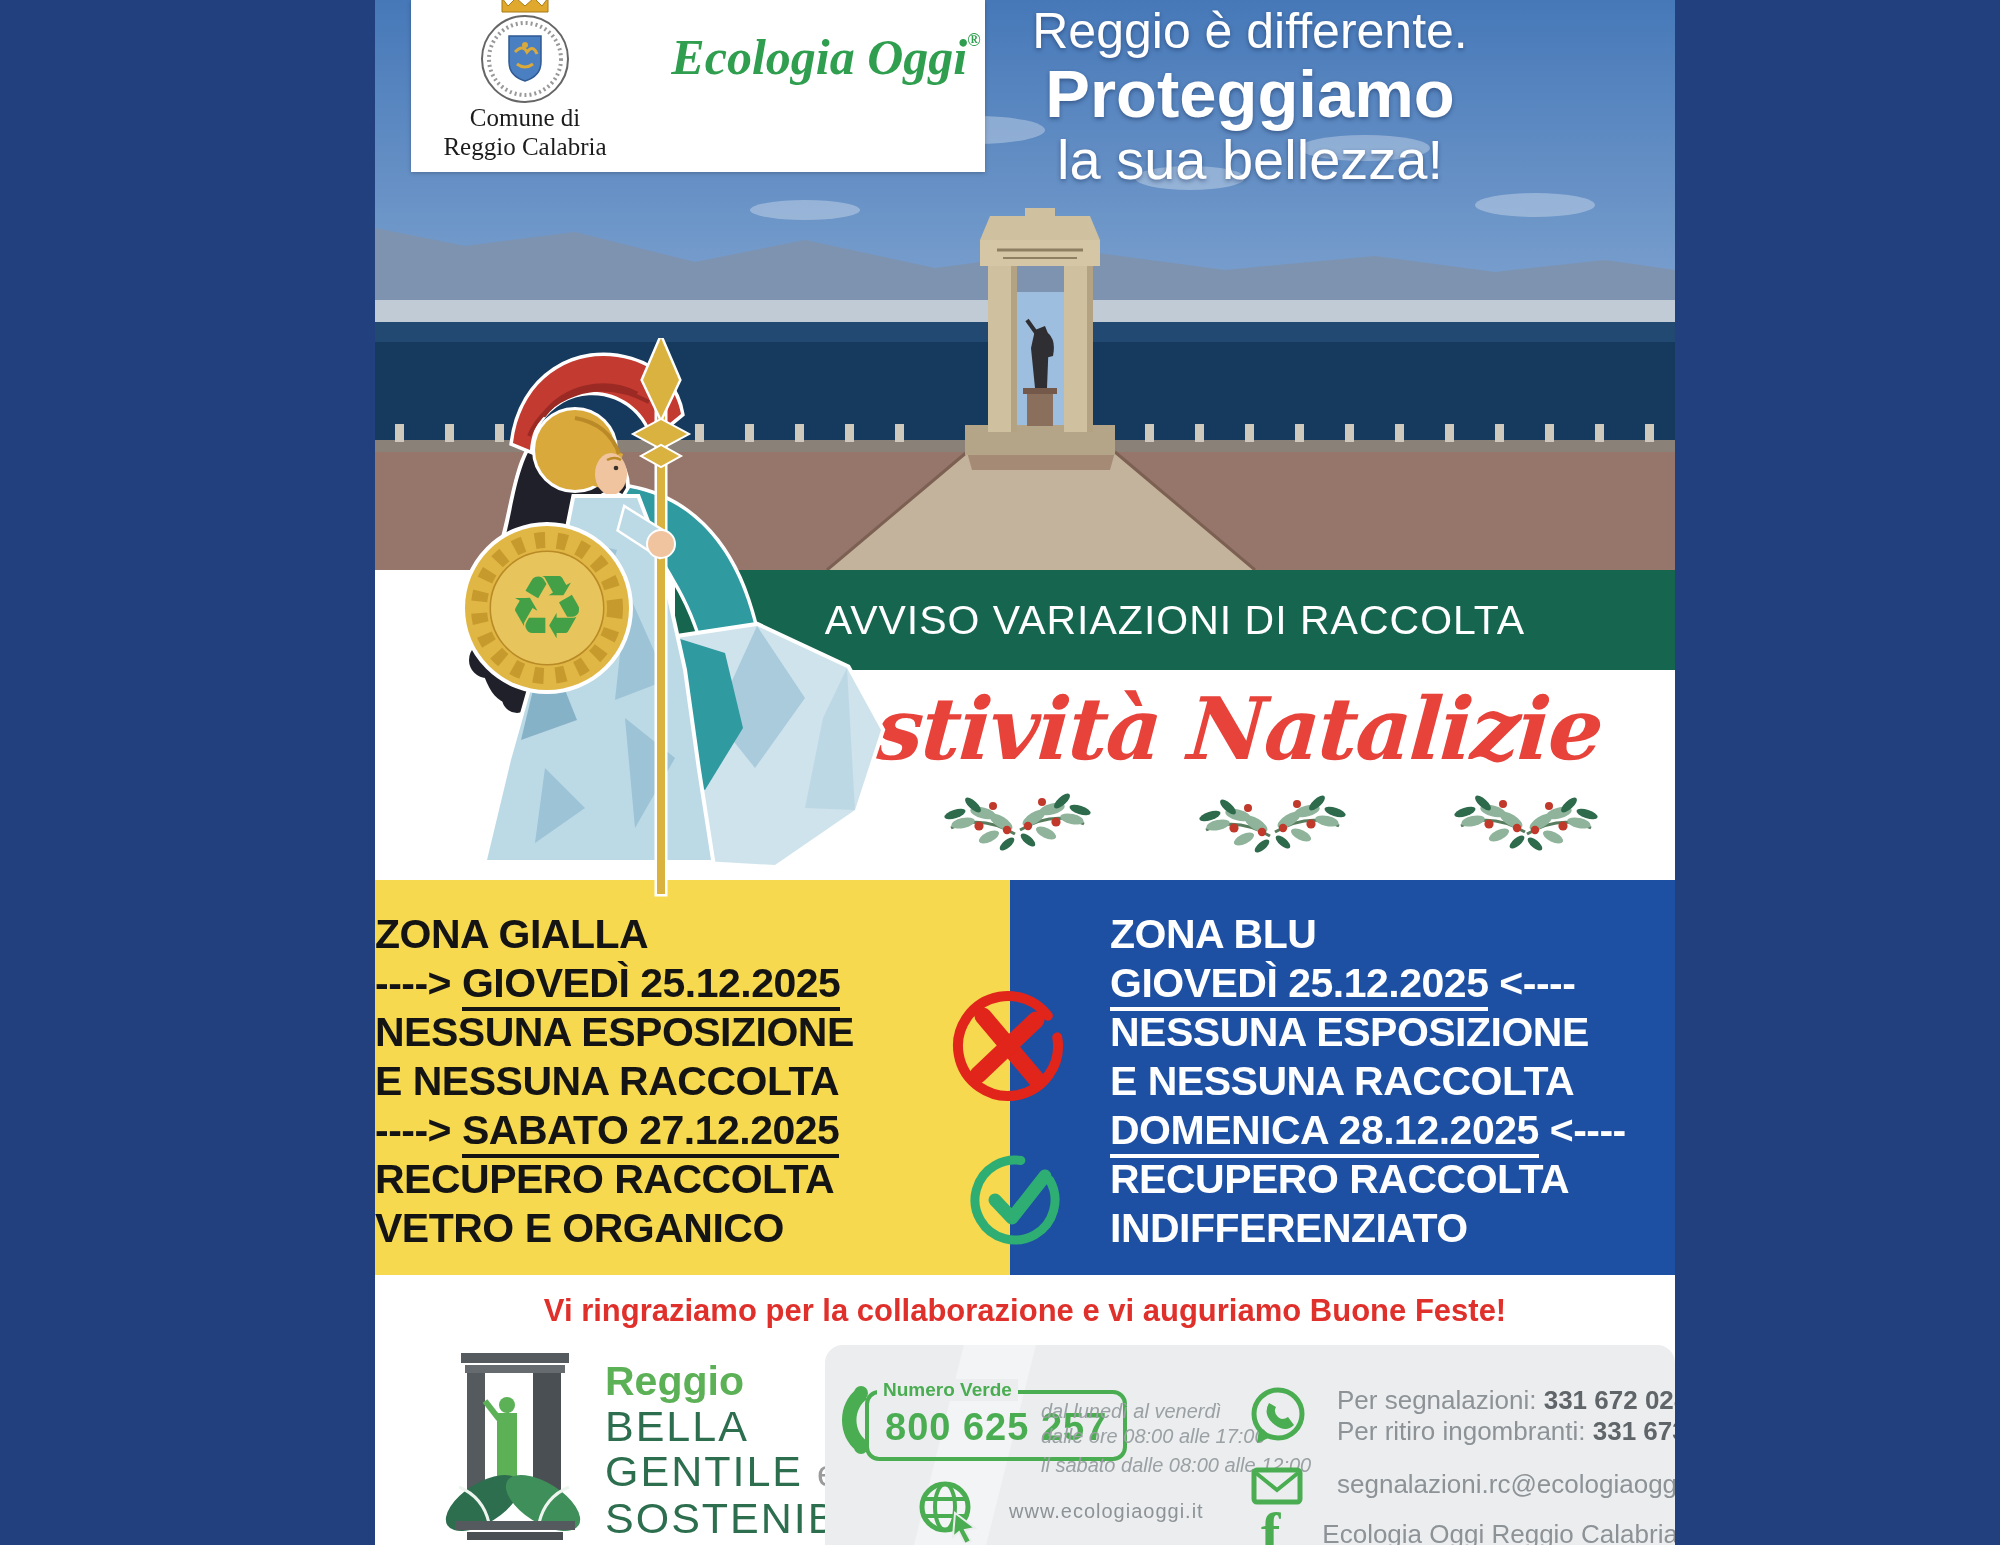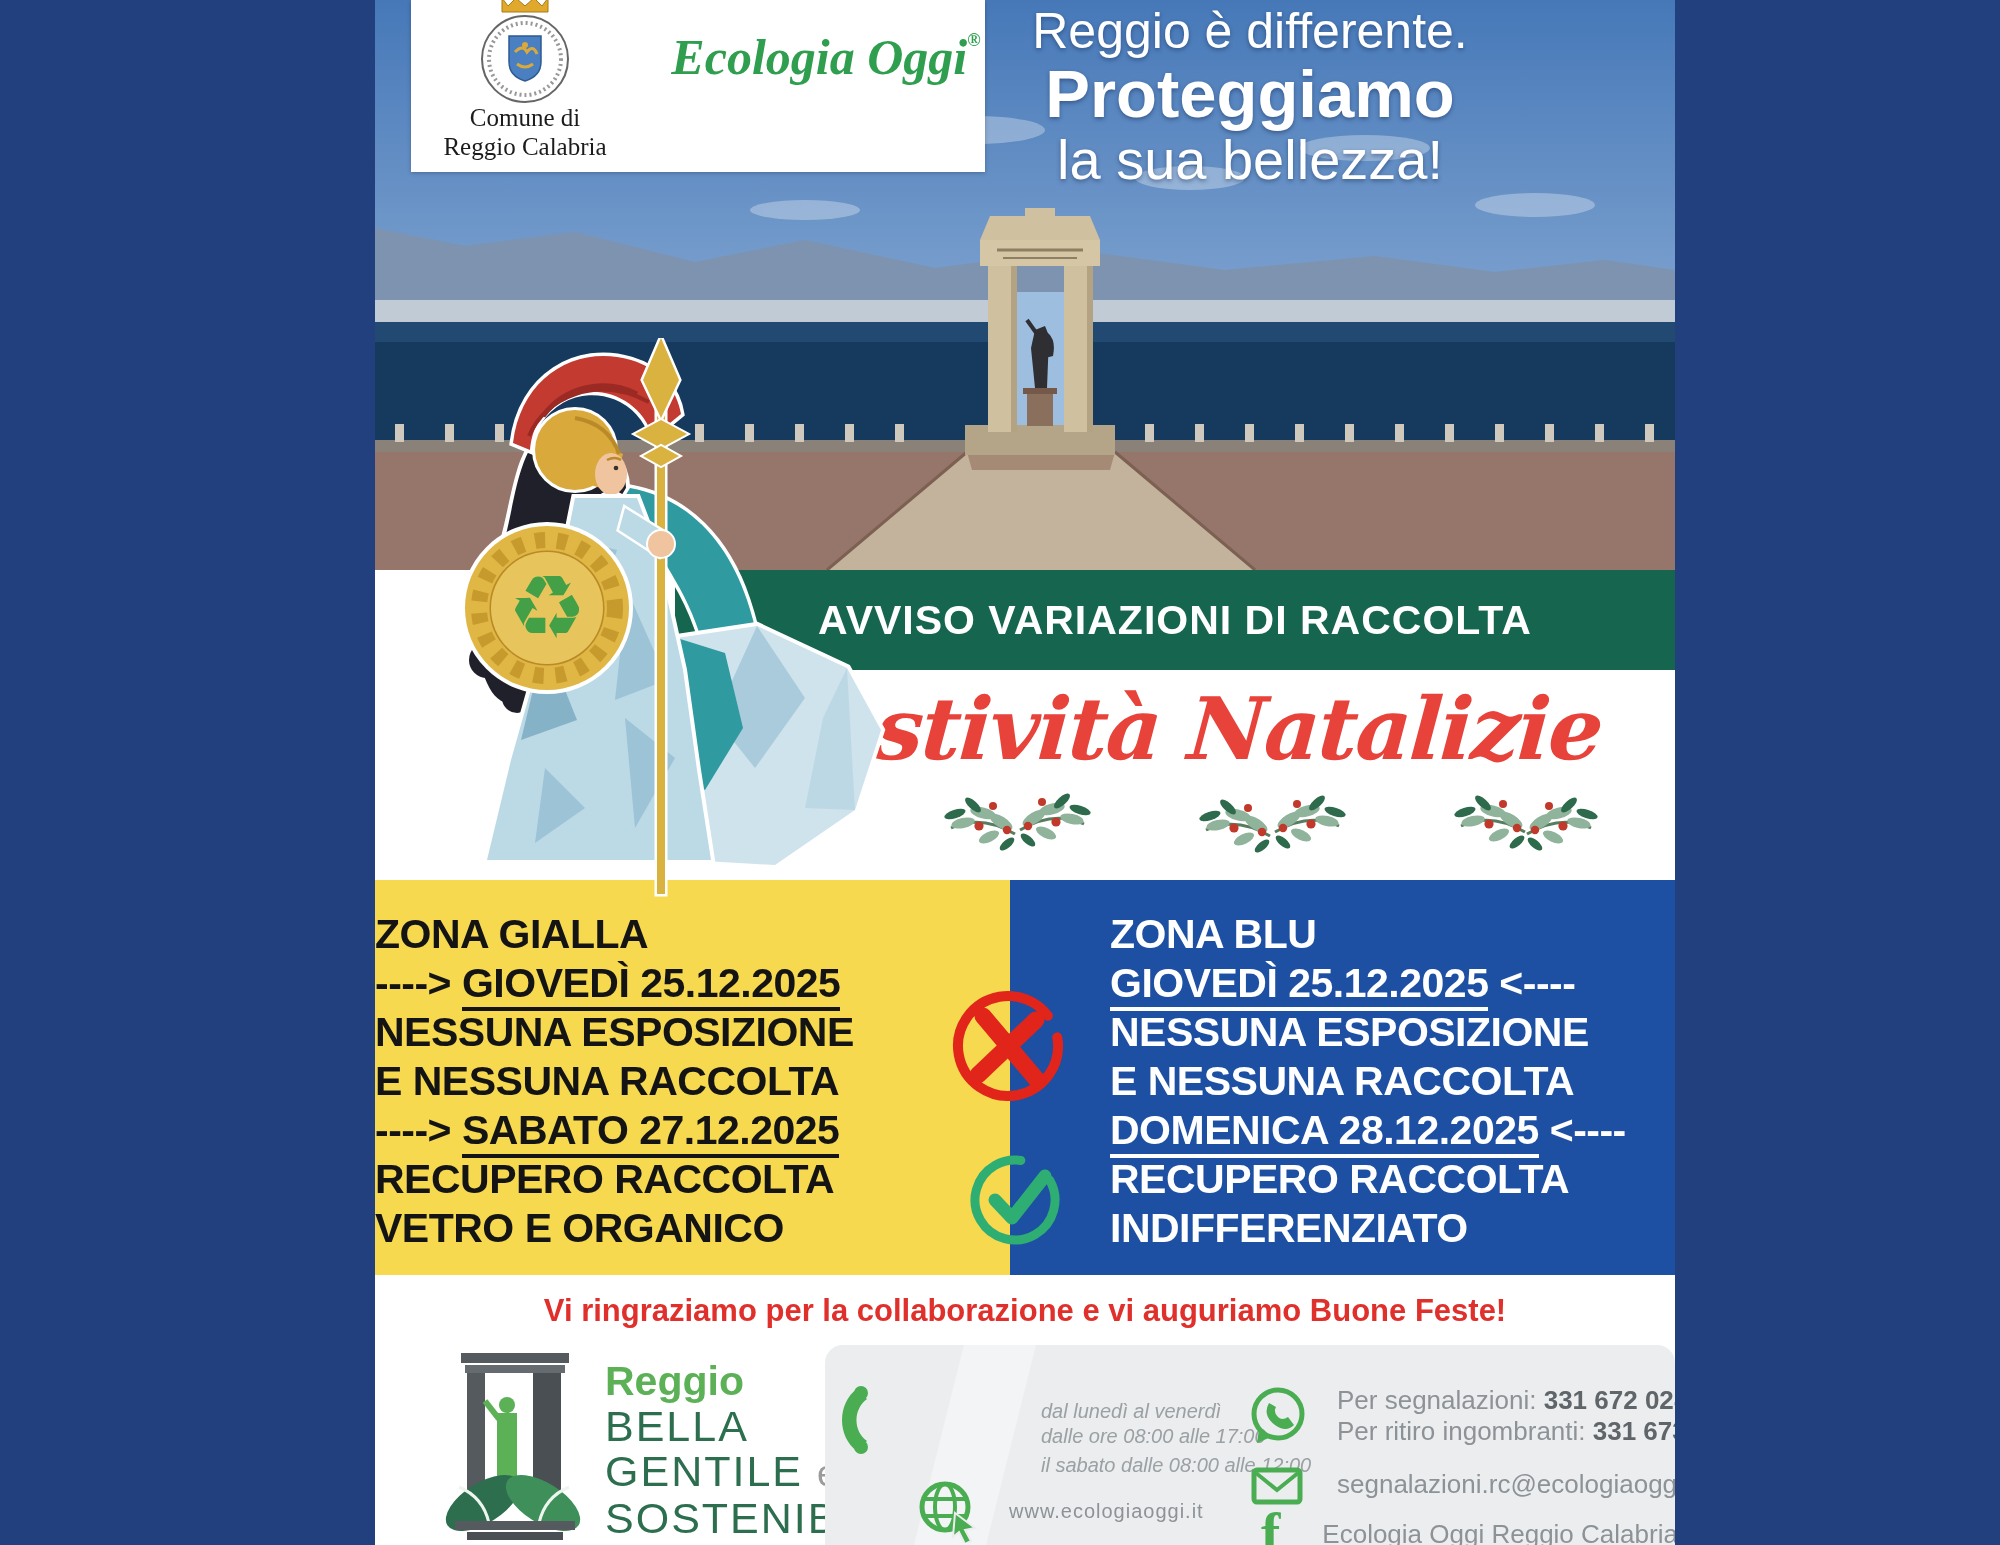--- a/index.html
+++ b/index.html
@@ -22,21 +22,21 @@
   .eco-logo sup{font-size:18px;vertical-align:28px;}
   .headline{position:absolute;left:620px;top:4px;width:510px;text-align:center;color:#fff;
             text-shadow:0 2px 4px rgba(15,35,75,.45);line-height:1.08;}
   .hl1{font-size:50px;font-weight:400;}
   .hl2{font-size:67px;font-weight:700;}
   .hl3{font-size:56px;font-weight:400;}
 
   
   .banner{position:absolute;left:300px;top:570px;width:1000px;height:100px;background:#16654f;
           border-radius:14px 0 0 14px;display:flex;align-items:center;justify-content:center;z-index:2;}
-  .banner-text{color:#fff;font-size:41px;font-weight:bold;letter-spacing:1px;}
+  .banner-text{color:#fff;font-size:41px;font-weight:normal;letter-spacing:1px;}
 
   
   .festive{position:absolute;left:0;top:670px;width:1300px;height:210px;background:#fff;z-index:1;}
   .festive-title{position:absolute;left:320px;top:8px;width:980px;text-align:center;
                  font-family:"DejaVu Serif",serif;font-style:italic;font-weight:bold;
                  font-size:86px;color:#e8433b;transform:skewX(-4deg);letter-spacing:-2px;}
   .garland{position:absolute;left:390px;top:122px;}
 
   
   .zones{position:absolute;left:0;top:880px;width:1300px;height:395px;display:flex;z-index:1;}
@@ -276,20 +276,24 @@
       </div>
 
       <div class="panel">
         <div class="panel-stripe"></div>
 
         <svg class="nv-phone" width="40" height="70" viewBox="0 0 40 70">
           <path d="M26,4 C6,18 6,52 26,66 l10,-10 C22,46 22,24 36,14 Z" fill="#4aad52"></path>
           <circle cx="30" cy="8" r="7" fill="#4aad52"></circle>
           <circle cx="30" cy="62" r="7" fill="#4aad52"></circle>
         </svg>
+        <div class="nv-badge">
+          <div class="nv-label">Numero Verde</div>
+          <div class="nv-number">800 625 257</div>
+        </div>
         <div class="hours">
           <div>dal lunedì al venerdì</div>
           <div>dalle ore 08:00 alle 17:00</div>
           <div style="margin-top:4px">il sabato dalle 08:00 alle 12:00</div>
         </div>
 
         <div class="site-row">
           <svg width="64" height="64" viewBox="0 0 64 64">
             <circle cx="28" cy="28" r="23" fill="none" stroke="#4aad52" stroke-width="5"></circle>
             <ellipse cx="28" cy="28" rx="10" ry="23" fill="none" stroke="#4aad52" stroke-width="4"></ellipse>

